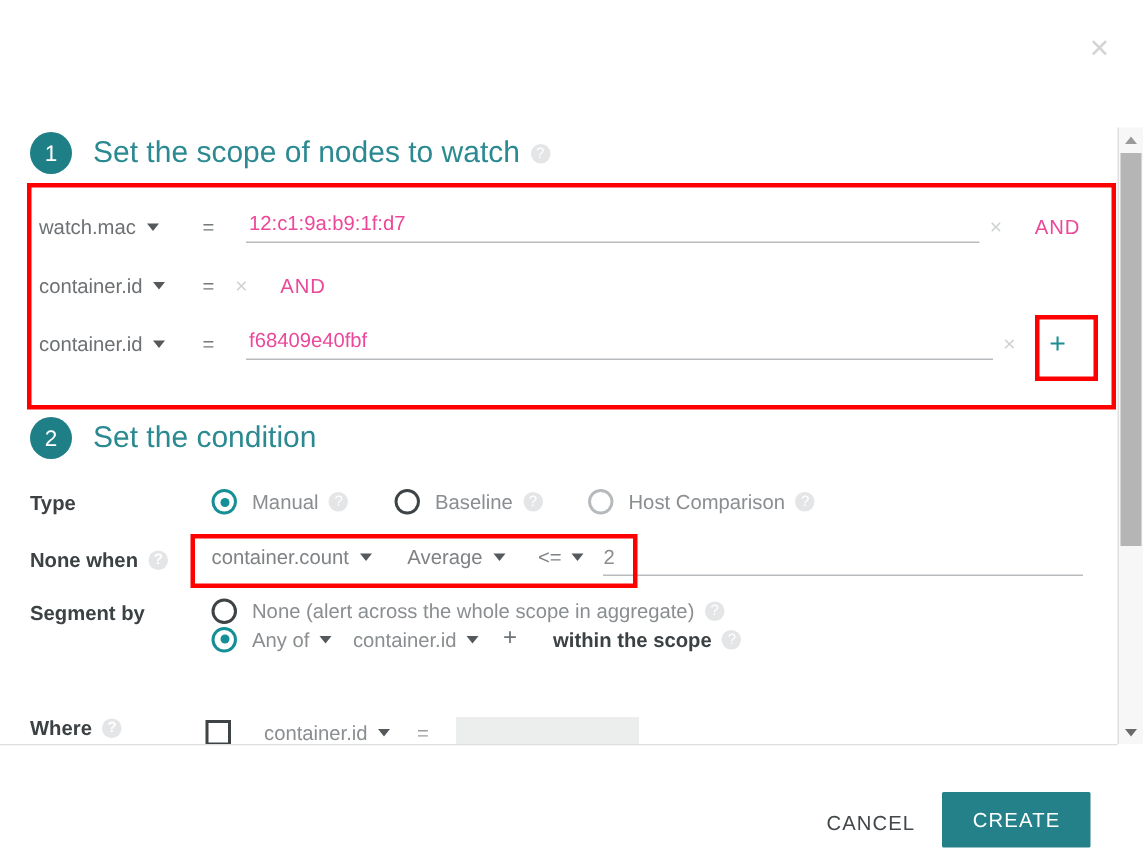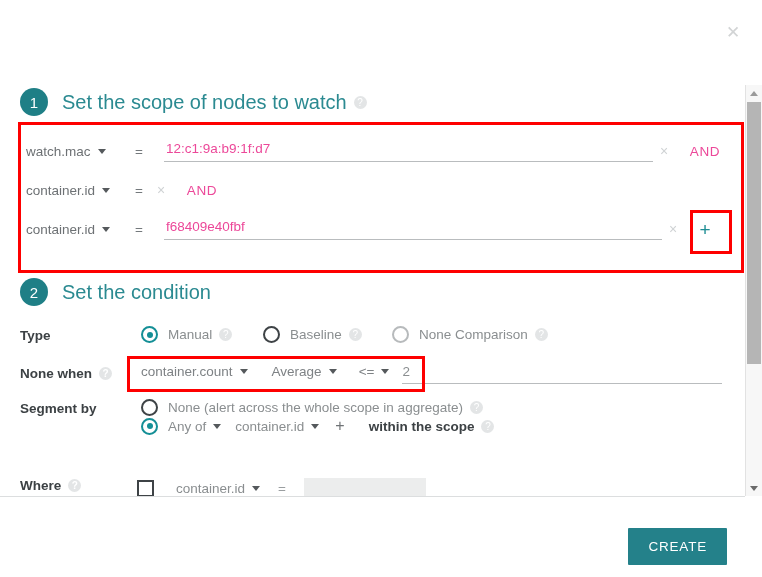--- a/index.html
+++ b/index.html
@@ -424,21 +424,21 @@
       <span class="radio-label">Manual</span>
       <span class="help">?</span>
     </div>
     <div class="radio-group" style="left:263px; top:326px;">
       <span class="radio off-dark"></span>
       <span class="radio-label">Baseline</span>
       <span class="help">?</span>
     </div>
     <div class="radio-group" style="left:392px; top:326px;">
       <span class="radio off-light"></span>
-      <span class="radio-label">None Comparison</span>
+      <span class="radio-label">Host Comparison</span>
       <span class="help">?</span>
     </div>
 
     <div class="form-label" style="top:366px;">
       <span>None when</span>
       <span class="help">?</span>
     </div>
     <div style="position:absolute; left:141px; top:364px; display:flex; align-items:flex-start;">
       <div class="inline-sel">
         <span>container.count</span>
@@ -489,20 +489,21 @@
 
     <div class="redbox" style="left:18px; top:122px; width:726px; height:151px;"></div>
     <div class="redbox" style="left:690px; top:210px; width:42px; height:44px;"></div>
     <div class="redbox" style="left:127px; top:356px; width:298px; height:36px;"></div>
 
   </div>
 
   <div class="divider"></div>
 
   <div class="footer">
+    <button class="cancel-btn">CANCEL</button>
     <button class="create-btn">CREATE</button>
   </div>
 
   <div class="close-btn">✕</div>
 
   <div class="scrollbar">
     <div class="sb-arrow up">
       <span class="sb-tri-up"></span>
     </div>
     <div class="sb-thumb"></div>

